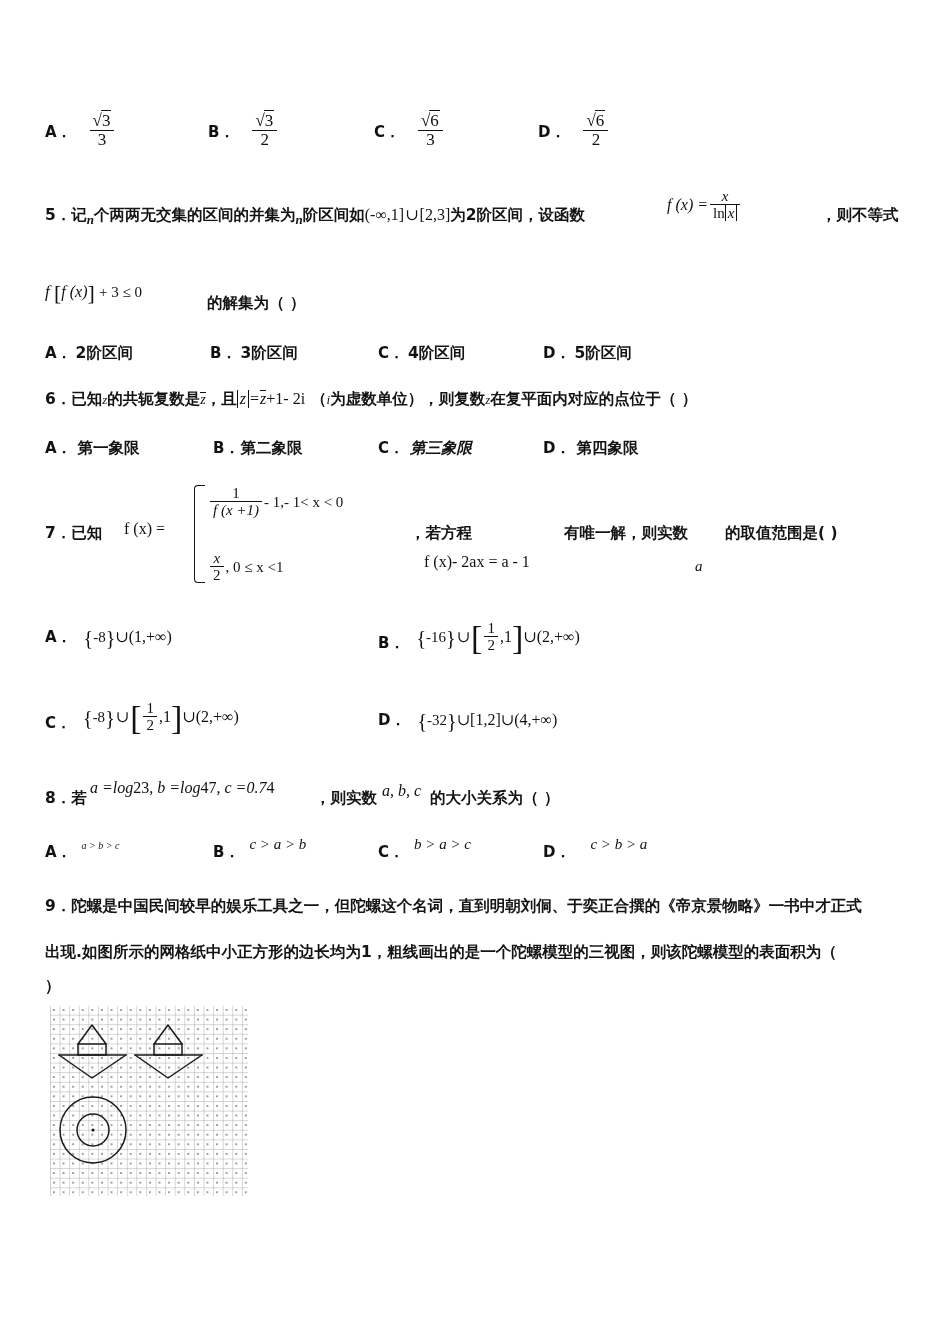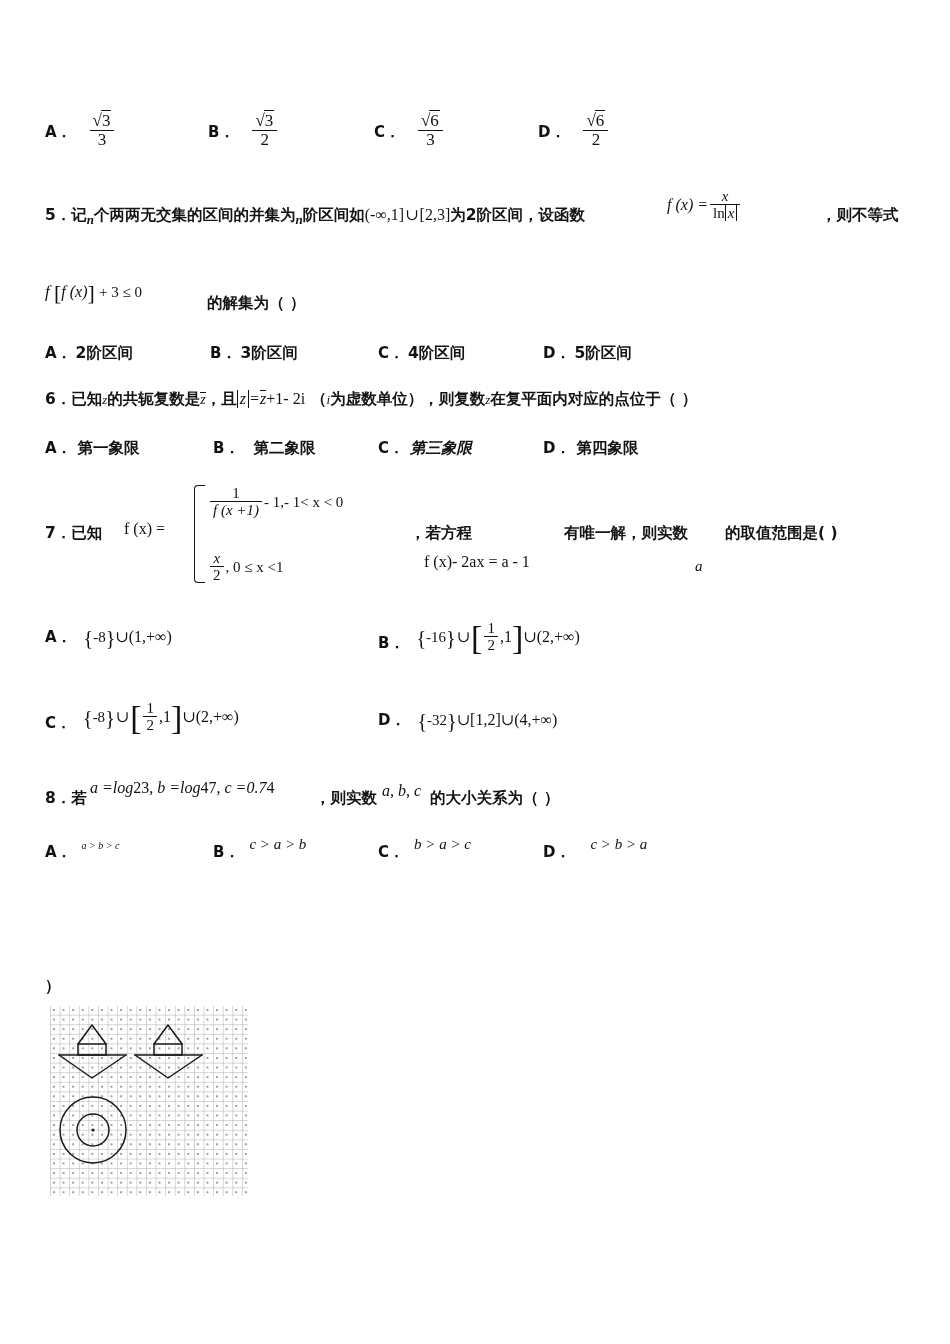--- a/index.html
+++ b/index.html
@@ -178,21 +178,21 @@
   </div>
 
   <div class="blk qtext" style="left:45px; top:389px;">
     <span>6．</span><span>已知</span><span class="mi" style="font-size:13px; font-weight:400;">z</span><span>的共轭复数是</span><span class="mi ovl" style="font-size:14px; font-weight:400;">z</span><span>，且</span><span class="math" style="font-weight:400; font-size:16px;"><span class="abs mi">z</span><span class="mo">=</span><span class="mi ovl">z</span><span class="mn">+1- 2i</span></span><span style="margin-left:6px;">（</span><span class="mi" style="font-size:13px; font-weight:400;">i</span><span>为虚数单位），则复数</span><span class="mi" style="font-size:13px; font-weight:400;">z</span><span>在复平面内对应的点位于（  ）</span>
   </div>
 
   <div class="blk" style="left:45px; top:438px;">
     <span class="opt-label">A．</span><span class="qtext" style="margin-left:6px;">第一象限</span>
   </div>
   <div class="blk" style="left:213px; top:438px;">
-    <span class="opt-label">B．</span><span class="qtext" style="margin-left:14px;">第二象限</span>
+    <span class="opt-label">B．</span><span class="qtext" style="margin-left:1px;">第二象限</span>
   </div>
   <div class="blk" style="left:378px; top:438px;">
     <span class="opt-label">C．</span><span class="qtext" style="margin-left:6px;font-style:italic;">第三象限</span>
   </div>
   <div class="blk" style="left:543px; top:438px;">
     <span class="opt-label">D．</span><span class="qtext" style="margin-left:6px;">第四象限</span>
   </div>
 
   <div class="blk qtext" style="left:45px; top:523px;">
     <span>7．</span><span>已知</span>
@@ -270,20 +270,24 @@
   <div class="blk" style="left:213px; top:843px;">
     <span class="opt-label">B．</span><span class="math mi" style="font-size:15px; margin-left:10px; position:relative; top:-8px;">c &gt; a &gt; b</span>
   </div>
   <div class="blk" style="left:378px; top:843px;">
     <span class="opt-label">C．</span><span class="math mi" style="font-size:15px; margin-left:10px; position:relative; top:-8px;">b &gt; a &gt; c</span>
   </div>
   <div class="blk" style="left:543px; top:843px;">
     <span class="opt-label">D．</span><span class="math mi" style="font-size:15px; margin-left:20px; position:relative; top:-8px;">c &gt; b &gt; a</span>
   </div>
 
+  <div class="blk qtext" style="left:45px; top:896px;">
+    <span>9．</span><span>陀螺是中国民间较早的娱乐工具之一，但陀螺这个名词，直到明朝刘侗、于奕正合撰的《帝京景物略》一书中才正式</span>
+  </div>
+  <div class="blk qtext" style="left:45px; top:942px;">出现.如图所示的网格纸中小正方形的边长均为1，粗线画出的是一个陀螺模型的三视图，则该陀螺模型的表面积为（</div>
   <div class="blk qtext" style="left:45px; top:976px;">）</div>
 
   <div id="figure-three-views">
     <div class="gridpaper"></div>
     <svg width="198" height="190" viewBox="0 0 198 190">
       <g fill="none" stroke="#1a1a1a" stroke-width="1.5" stroke-linejoin="round" stroke-linecap="round">
 
         <g>
           <polyline points="28,38 42,19 56,38"></polyline>
           <rect x="28" y="38" width="28" height="11"></rect>

